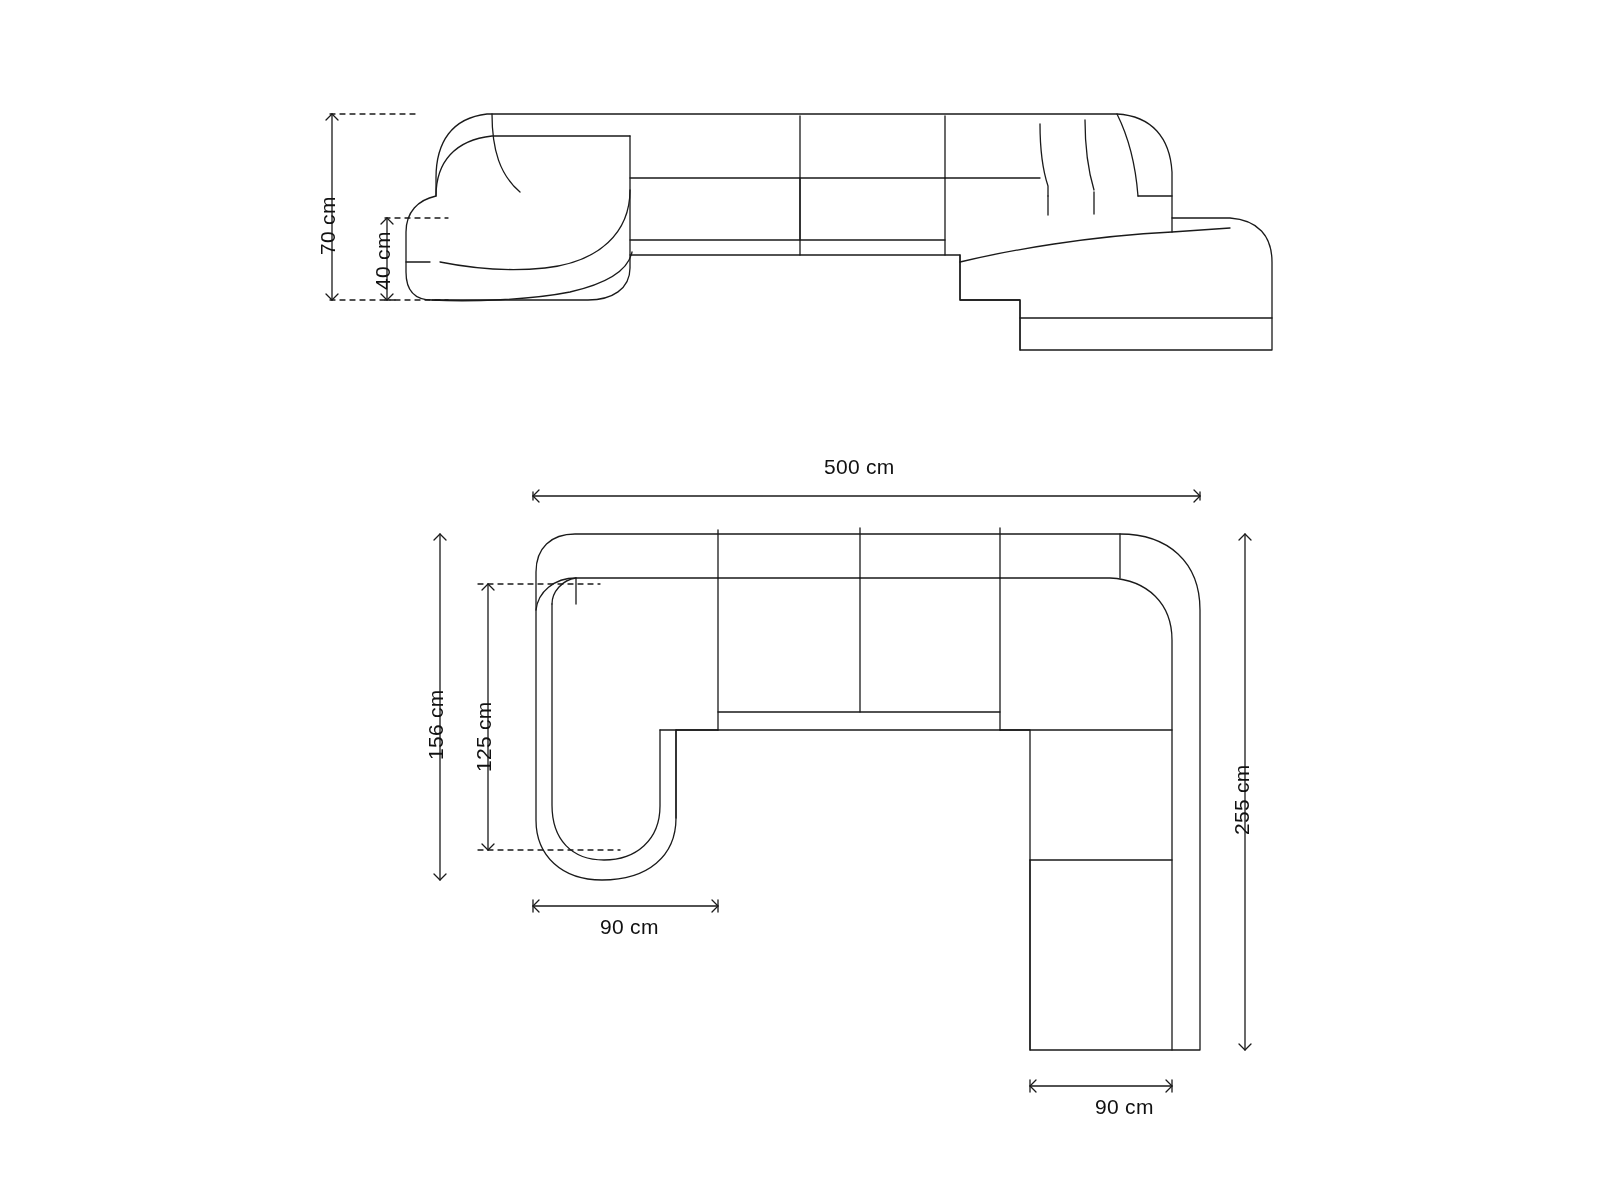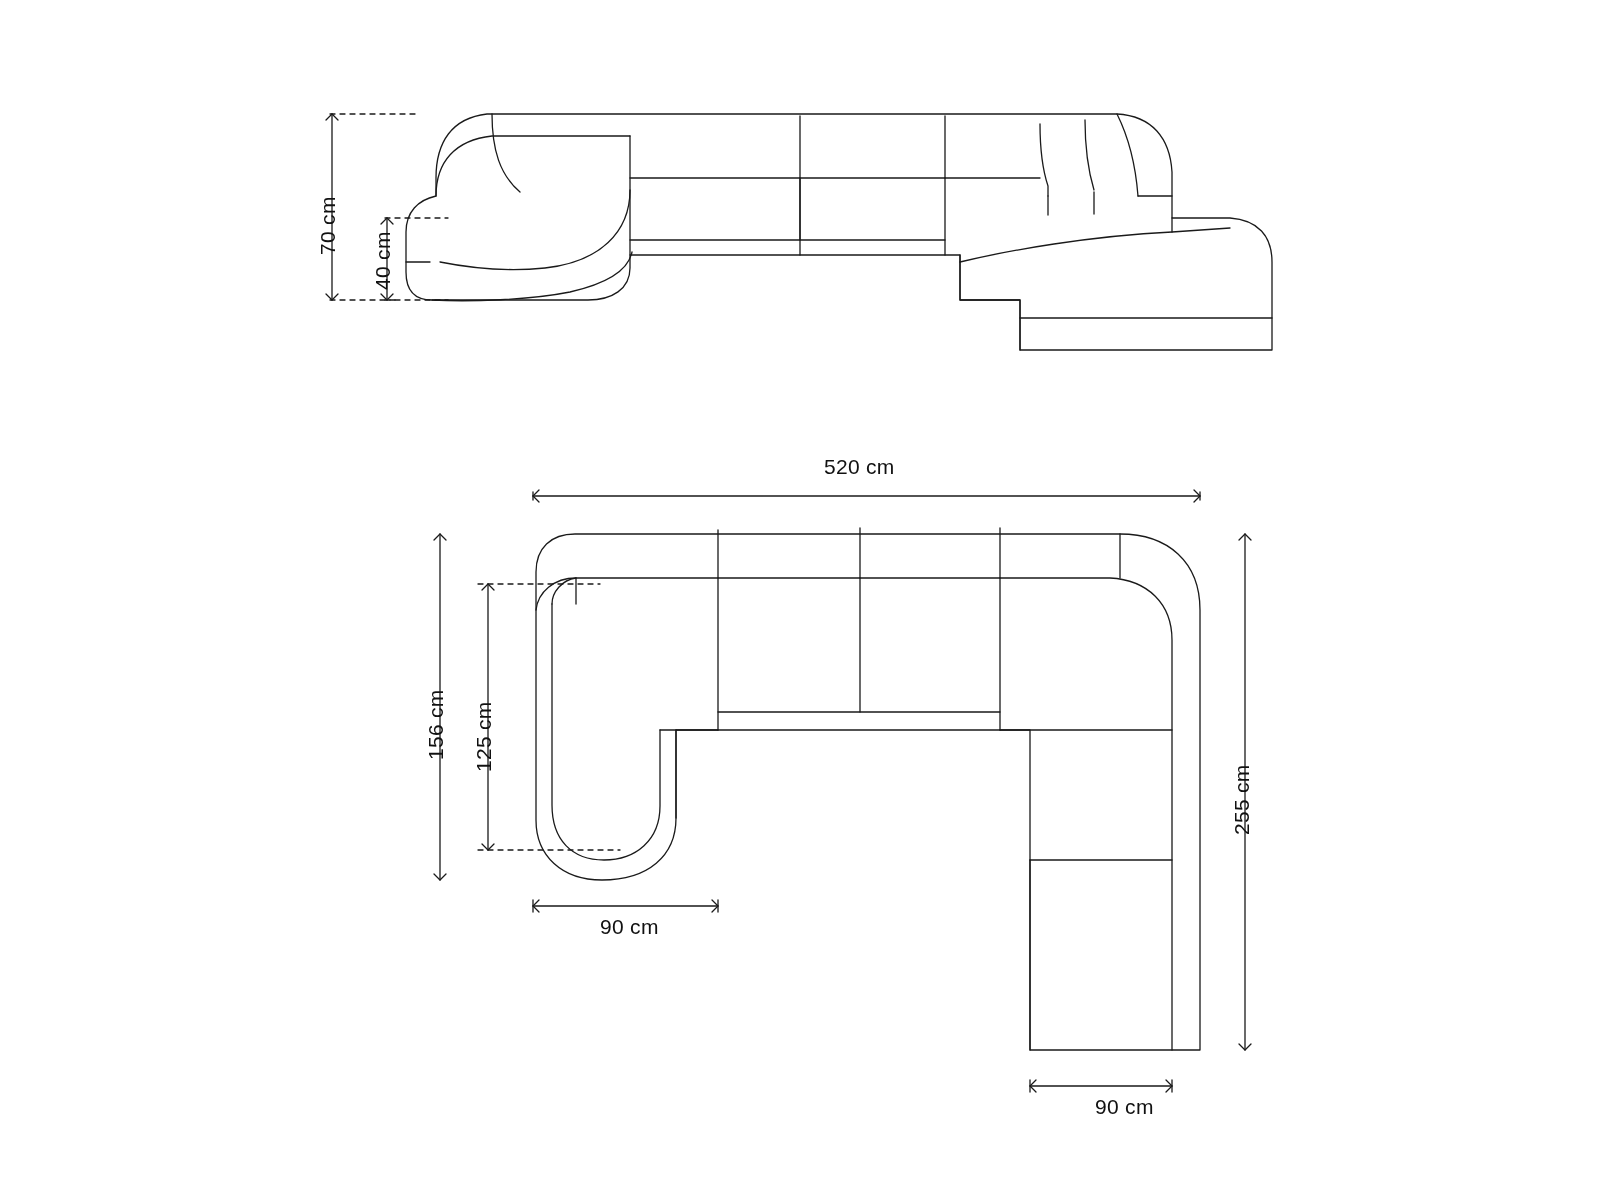--- a/index.html
+++ b/index.html
@@ -184,21 +184,21 @@
         <path d="M1036,1080 L1030,1086 L1036,1092"></path>
         <path d="M1166,1080 L1172,1086 L1166,1092"></path>
       </g>
     </g>
   </svg>
 
   <div class="dim-label rot90" style="left:316px; top:255px;">70 cm</div>
 
   <div class="dim-label rot90" style="left:371px; top:290px;">40 cm</div>
 
-  <div class="dim-label" style="left:824px; top:455px;">520 cm</div>
+  <div class="dim-label" style="left:824px; top:455px;">500 cm</div>
 
   <div class="dim-label rot90" style="left:424px; top:760px;">156 cm</div>
 
   <div class="dim-label rot90" style="left:472px; top:772px;">125 cm</div>
 
   <div class="dim-label" style="left:600px; top:915px;">90 cm</div>
 
   <div class="dim-label rot90" style="left:1230px; top:835px;">255 cm</div>
 
   <div class="dim-label" style="left:1095px; top:1095px;">90 cm</div>

